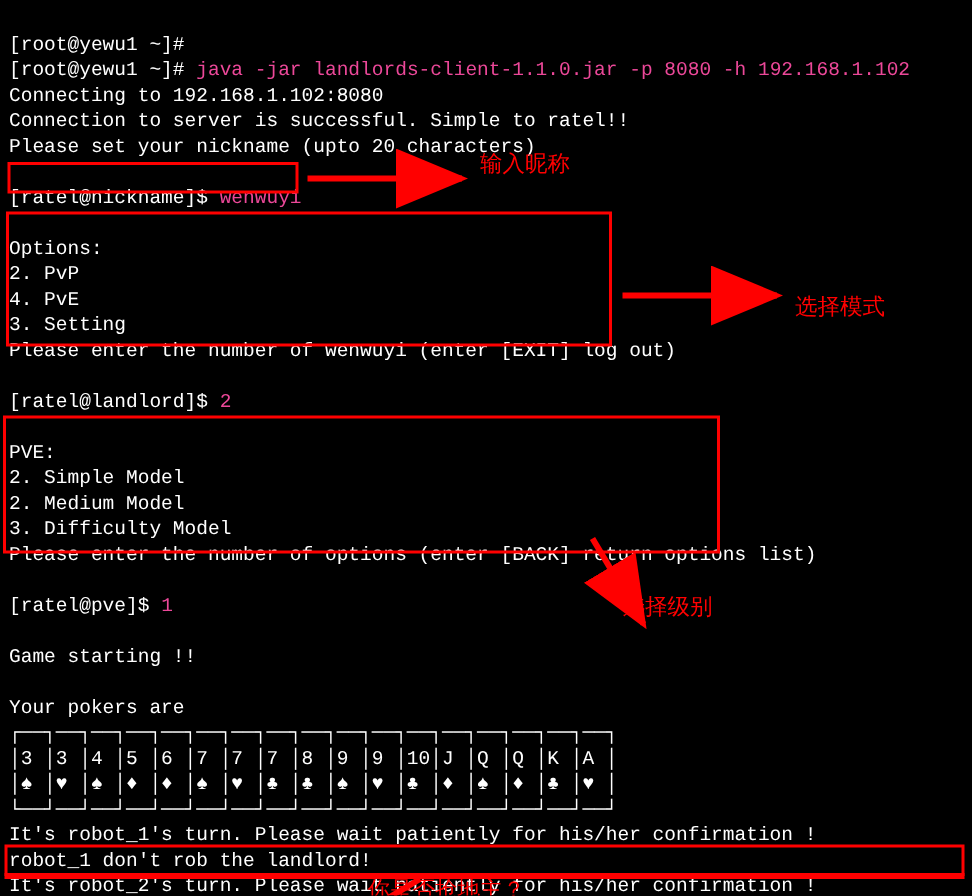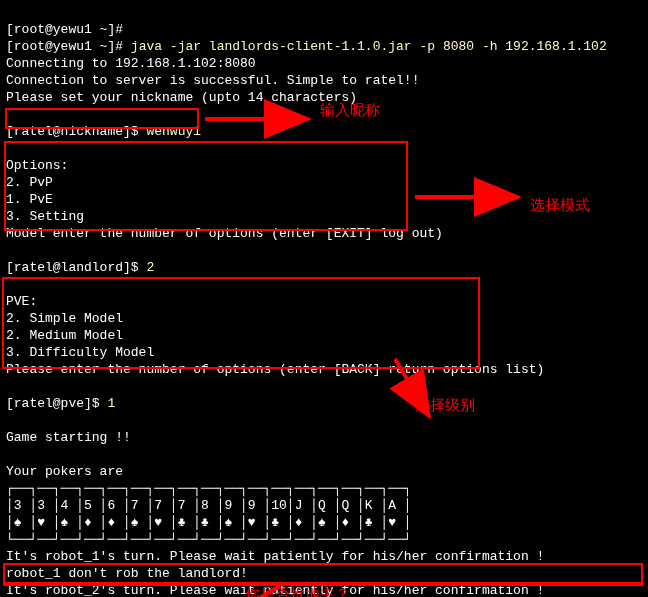--- a/index.html
+++ b/index.html
@@ -13,21 +13,21 @@
     width: 648px;
     height: 597px;
     overflow: hidden;
     position: relative;
   }
   .term {
     position: relative;
     padding: 4px 6px;
     white-space: pre;
   }
-  .yellow { color: #fef9c3; }
+  .yellow { color: #ec4899; }
   .annot {
     position: absolute;
     color: #ff0000;
     font-family: "SimSun", "Microsoft YaHei", sans-serif;
     font-size: 15px;
     white-space: nowrap;
     pointer-events: none;
   }
   .redbox {
     position: absolute;
@@ -45,29 +45,29 @@
   .card-row { white-space: pre; }
 </style>
 </head>
 <body>
 
 <div class="term">
 <span>[root@yewu1 ~]#</span>
 <span>[root@yewu1 ~]# </span><span class="yellow">java -jar landlords-client-1.1.0.jar -p 8080 -h 192.168.1.102</span>
 <span>Connecting to 192.168.1.102:8080</span>
 <span>Connection to server is successful. Simple to ratel!!</span>
-<span>Please set your nickname (upto 14 characters)</span>
+<span>Please set your nickname (upto 20 characters)</span>
 
 <span>[ratel@nickname]$ </span><span class="yellow">wenwuyi</span>
 
 <span>Options:</span>
 <span>2. PvP</span>
-<span>1. PvE</span>
+<span>4. PvE</span>
 <span>3. Setting</span>
-<span>Model enter the number of options (enter [EXIT] log out)</span>
+<span>Please enter the number of wenwuyi (enter [EXIT] log out)</span>
 
 <span>[ratel@landlord]$ </span><span class="yellow">2</span>
 
 <span>PVE:</span>
 <span>2. Simple Model</span>
 <span>2. Medium Model</span>
 <span>3. Difficulty Model</span>
 <span>Please enter the number of options (enter [BACK] return options list)</span>
 
 <span>[ratel@pve]$ </span><span class="yellow">1</span>

